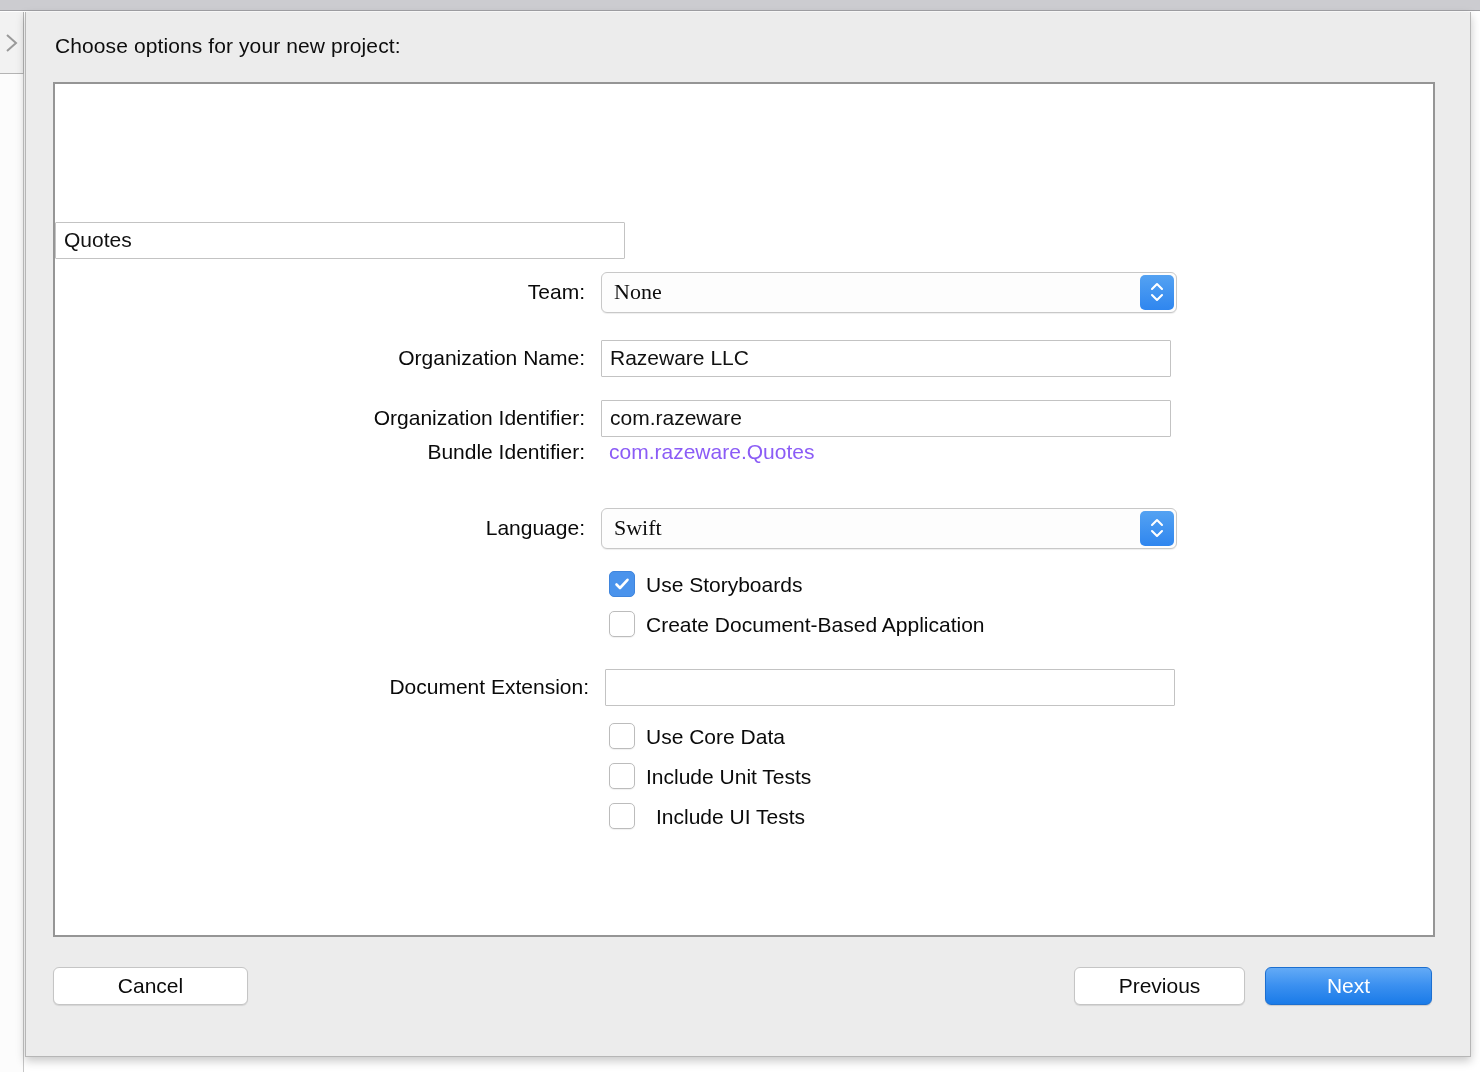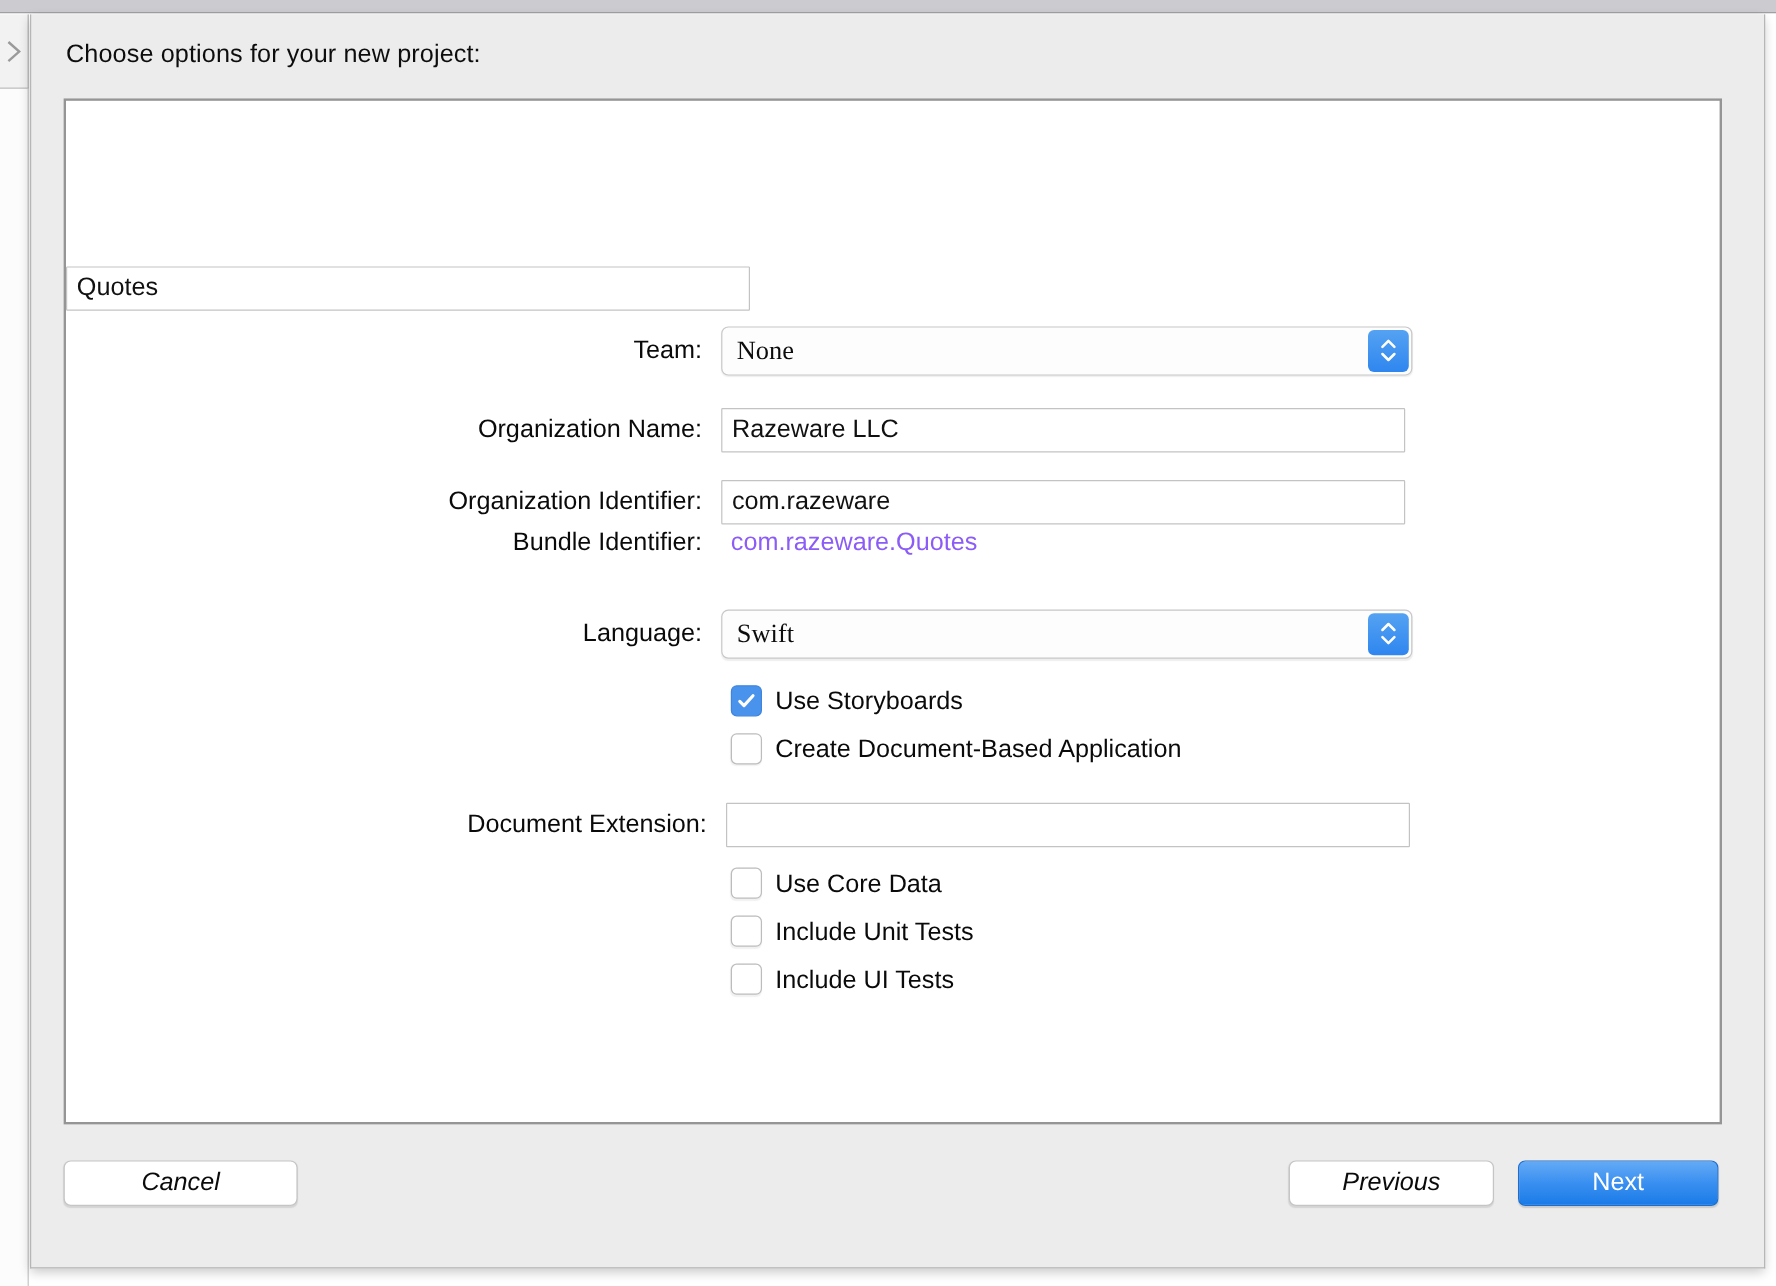--- a/index.html
+++ b/index.html
@@ -213,21 +213,20 @@
     justify-content: center;
     font-size: 21px;
     cursor: default;
     user-select: none;
   }
   .btn-plain {
     background: #ffffff;
     border: 1px solid #c5c5c5;
     color: #0b0b0b;
     box-shadow: 0 1px 1px rgba(0,0,0,0.10);
-    font-style: italic;
   }
   .btn-primary {
     background: linear-gradient(to bottom, #63aaf6 0%, #3b90f0 48%, #1a7be8 100%);
     border: 1px solid #1c6fd0;
     color: #ffffff;
     box-shadow: 0 1px 1px rgba(0,0,0,0.14);
   }
   .btn-cancel   { left: 27px;   top: 955px; width: 195px; }
   .btn-previous { left: 1048px; top: 955px; width: 171px; }
   .btn-next     { left: 1239px; top: 955px; width: 167px; }
@@ -328,21 +327,21 @@
       <div class="checkrow" style="top:635px;">
         <span class="checkbox"></span>
         <span class="checkrow-label">Use Core Data</span>
       </div>
 
       <div class="checkrow" style="top:675px;">
         <span class="checkbox"></span>
         <span class="checkrow-label">Include Unit Tests</span>
       </div>
 
-      <div class="checkrow" style="top:715px;">
+      <div class="checkrow" style="top:715px;gap:10px;">
         <span class="checkbox"></span>
         <span class="checkrow-label">Include UI Tests</span>
       </div>
 
     </div>
   </div>
 
   <div class="btn btn-plain btn-cancel">Cancel</div>
 
   <div class="btn btn-plain btn-previous">Previous</div>

